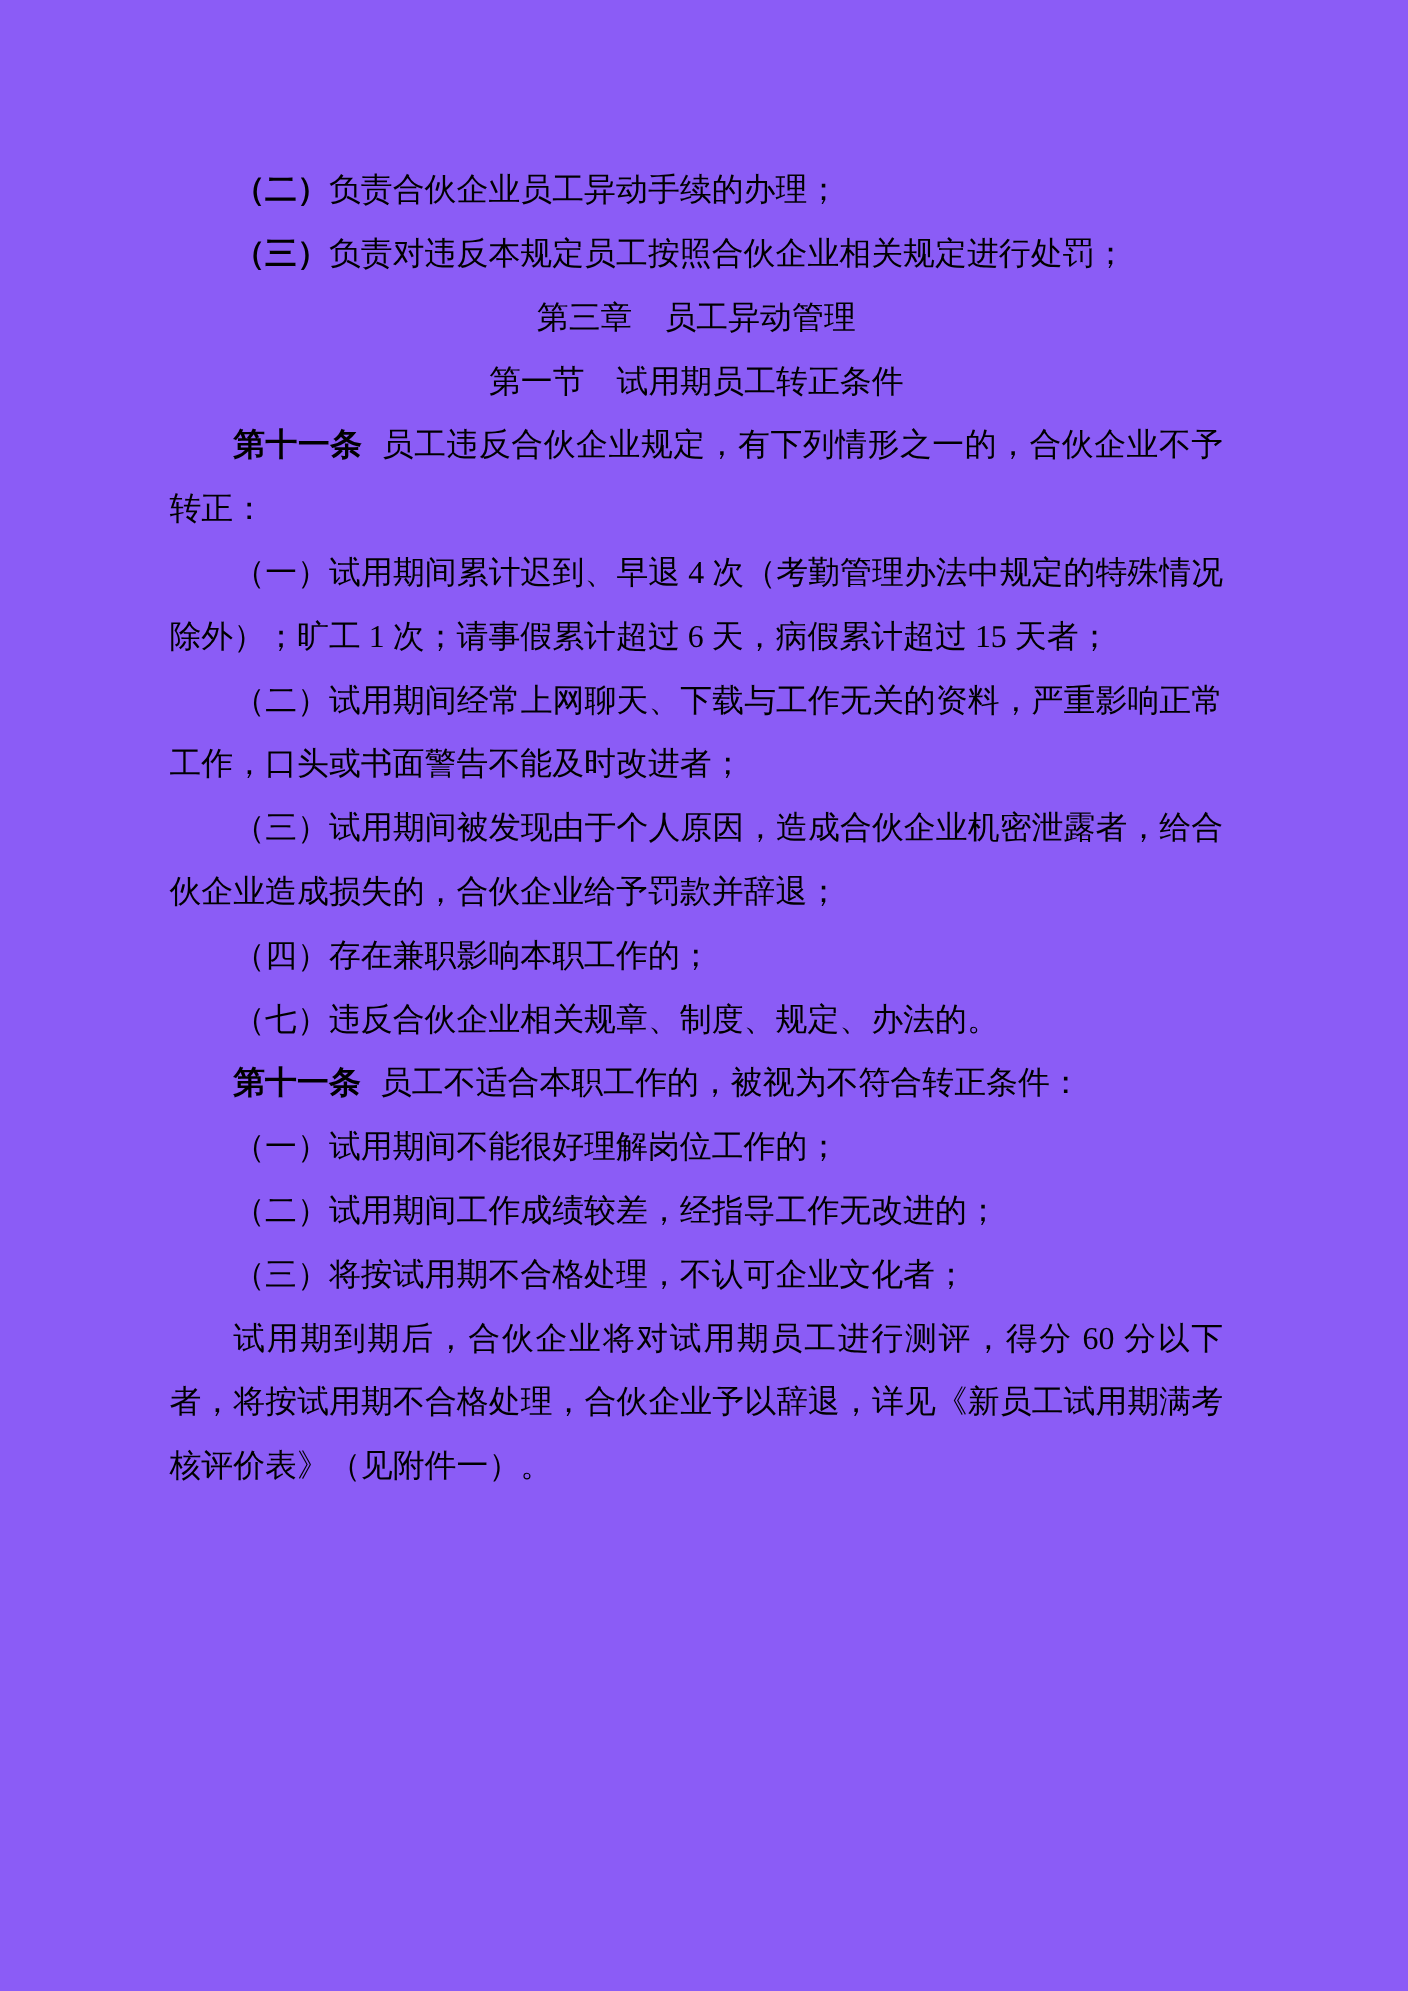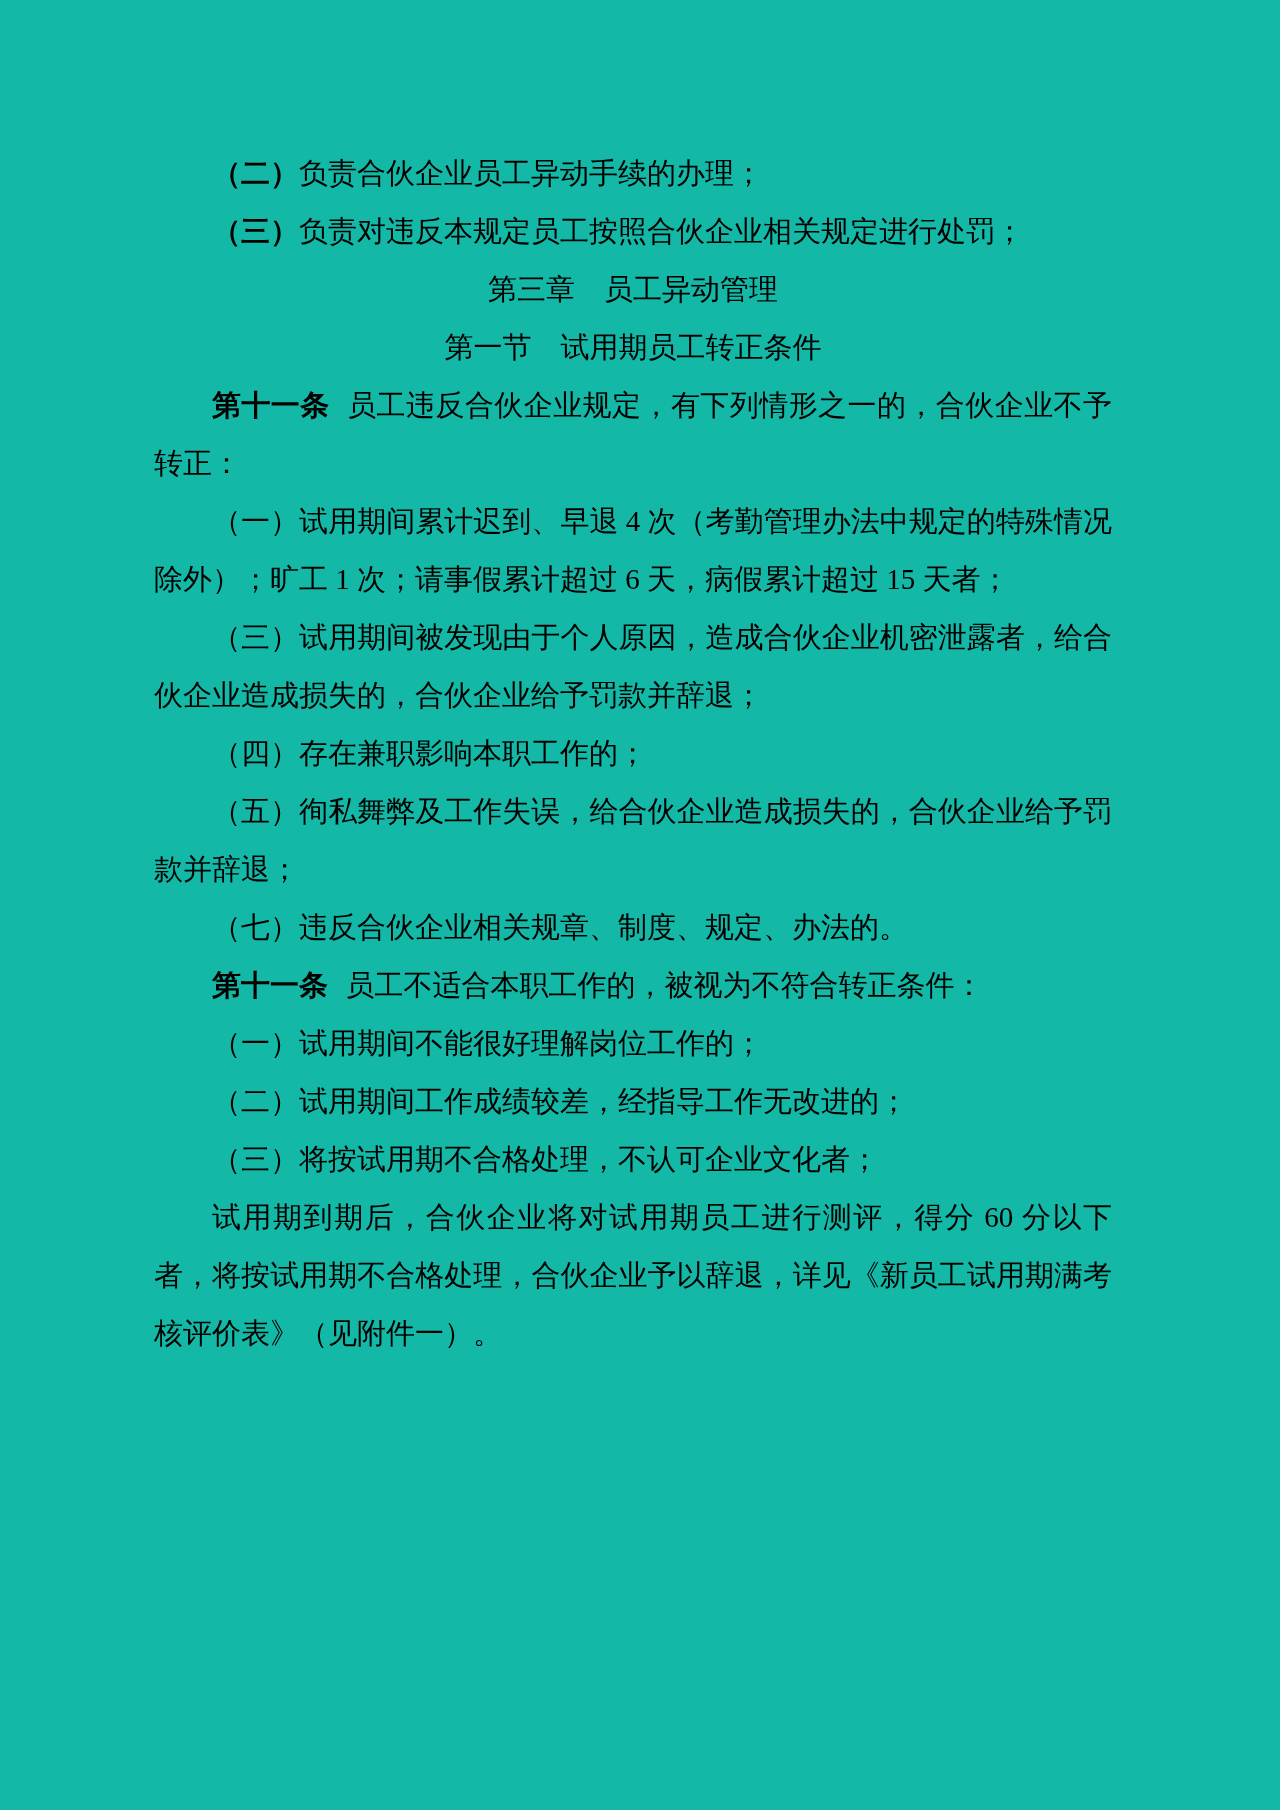--- a/index.html
+++ b/index.html
@@ -4,21 +4,21 @@
 <style>
   html, body {
     margin: 0;
     padding: 0;
     background: #ffffff;
   }
   .page {
     position: relative;
     width: 1280px;
     height: 1810px;
-    background: #14b8a6;
+    background: #8b5cf6;
     overflow: hidden;
     font-family: "Liberation Serif", "DejaVu Serif", serif;
     color: #000000;
   }
   .doc {
     position: absolute;
     left: 154px;
     top: 144px;
     width: 958px;
     font-size: 29px;
@@ -58,23 +58,23 @@
 
     <p class="indent"><span class="bold">（三）</span><span>负责对违反本规定员工按照合伙企业相关规定进行处罚；</span></p>
 
     <h2 class="heading">第三章　员工异动管理</h2>
 
     <h3 class="heading">第一节　试用期员工转正条件</h3>
 
     <p class="indent"><span class="lead">第十一条</span><span>员工违反合伙企业规定，有下列情形之一的，合伙企业不予转正：</span></p>
 
     <p class="indent">（一）试用期间累计迟到、早退 4 次（考勤管理办法中规定的特殊情况除外）；旷工 1 次；请事假累计超过 6 天，病假累计超过 15 天者；</p>
+    <p class="indent">（二）试用期间经常上网聊天、下载与工作无关的资料，严重影响正常工作，口头或书面警告不能及时改进者；</p>
     <p class="indent">（三）试用期间被发现由于个人原因，造成合伙企业机密泄露者，给合伙企业造成损失的，合伙企业给予罚款并辞退；</p>
     <p class="indent">（四）存在兼职影响本职工作的；</p>
-    <p class="indent">（五）徇私舞弊及工作失误，给合伙企业造成损失的，合伙企业给予罚款并辞退；</p>
     <p class="indent">（七）违反合伙企业相关规章、制度、规定、办法的。</p>
 
     <p class="indent"><span class="lead">第十一条</span><span>员工不适合本职工作的，被视为不符合转正条件：</span></p>
 
     <p class="indent">（一）试用期间不能很好理解岗位工作的；</p>
     <p class="indent">（二）试用期间工作成绩较差，经指导工作无改进的；</p>
     <p class="indent">（三）将按试用期不合格处理，不认可企业文化者；</p>
 
     <p class="indent">试用期到期后，合伙企业将对试用期员工进行测评，得分 60 分以下者，将按试用期不合格处理，合伙企业予以辞退，详见《新员工试用期满考核评价表》（见附件一）。</p>
 

